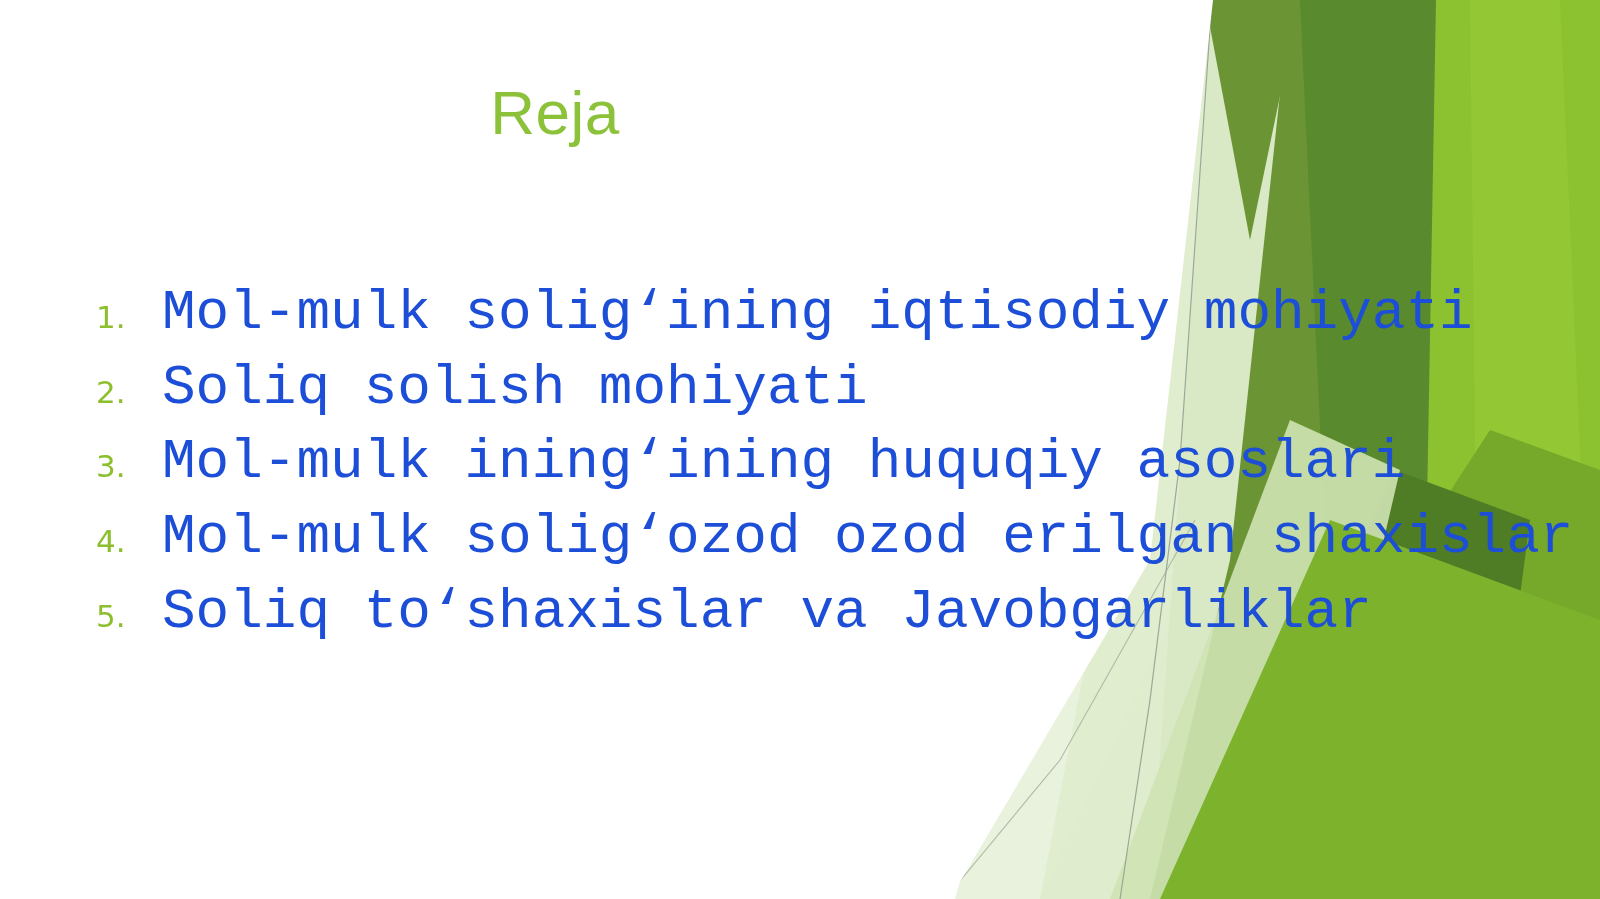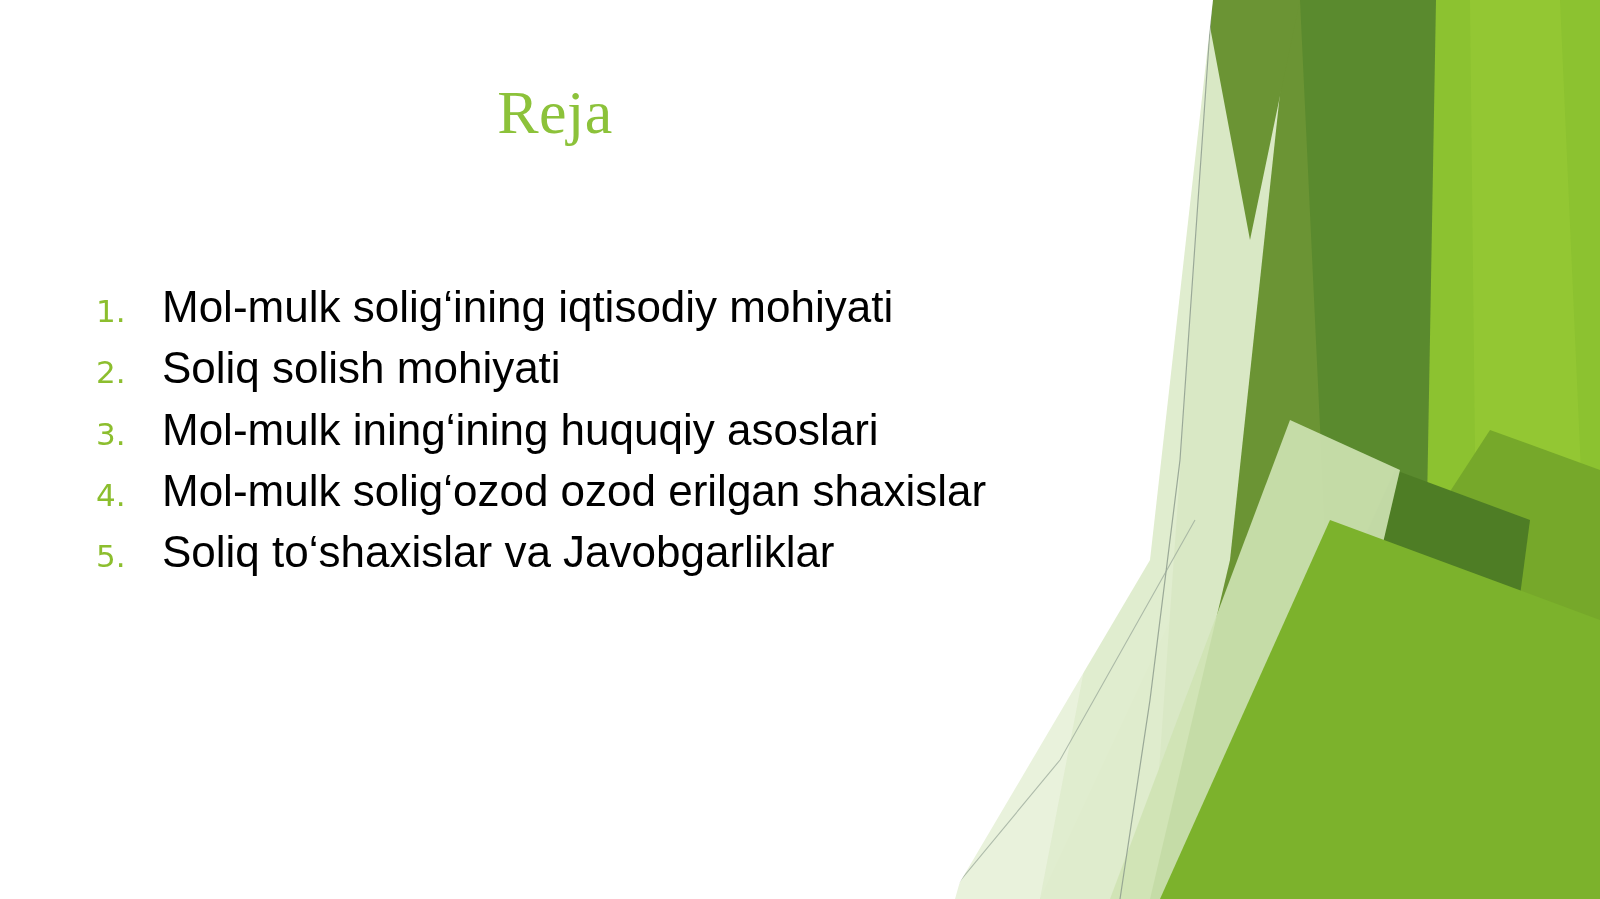--- a/index.html
+++ b/index.html
@@ -34,21 +34,21 @@
     position: absolute;
     left: 0;
     top: 80px;
     width: 1110px;
     text-align: center;
     font-size: 62px;
     line-height: 1.05;
     font-weight: 400;
     letter-spacing: 0.5px;
     color: #8cc23a;
-    font-family: Liberation Serif, serif;
+    font-family: Liberation Sans, sans-serif;
   }
 
   
   #agenda {
     position: absolute;
     left: 96px;
     top: 282px;
     width: 1050px;
   }
 
@@ -62,25 +62,25 @@
     flex: 0 0 66px;
     font-size: 31px;
     color: #8cbe2e;
     font-weight: 400;
     line-height: 1;
     font-family: "DejaVu Sans", sans-serif;
   }
 
   .agenda-text {
     flex: 1 1 auto;
-    font-size: 44px;
+    font-size: 56px;
     line-height: 1.12;
-    color: #000000;
+    color: #1d4ed8;
     font-weight: 400;
-    font-family: Liberation Sans, sans-serif;
+    font-family: Liberation Mono, monospace;
     white-space: nowrap;
   }
 </style>
 </head>
 <body>
 
 <div id="slide">
 
   <svg id="decor" viewBox="0 0 1600 899" preserveAspectRatio="none">
 

